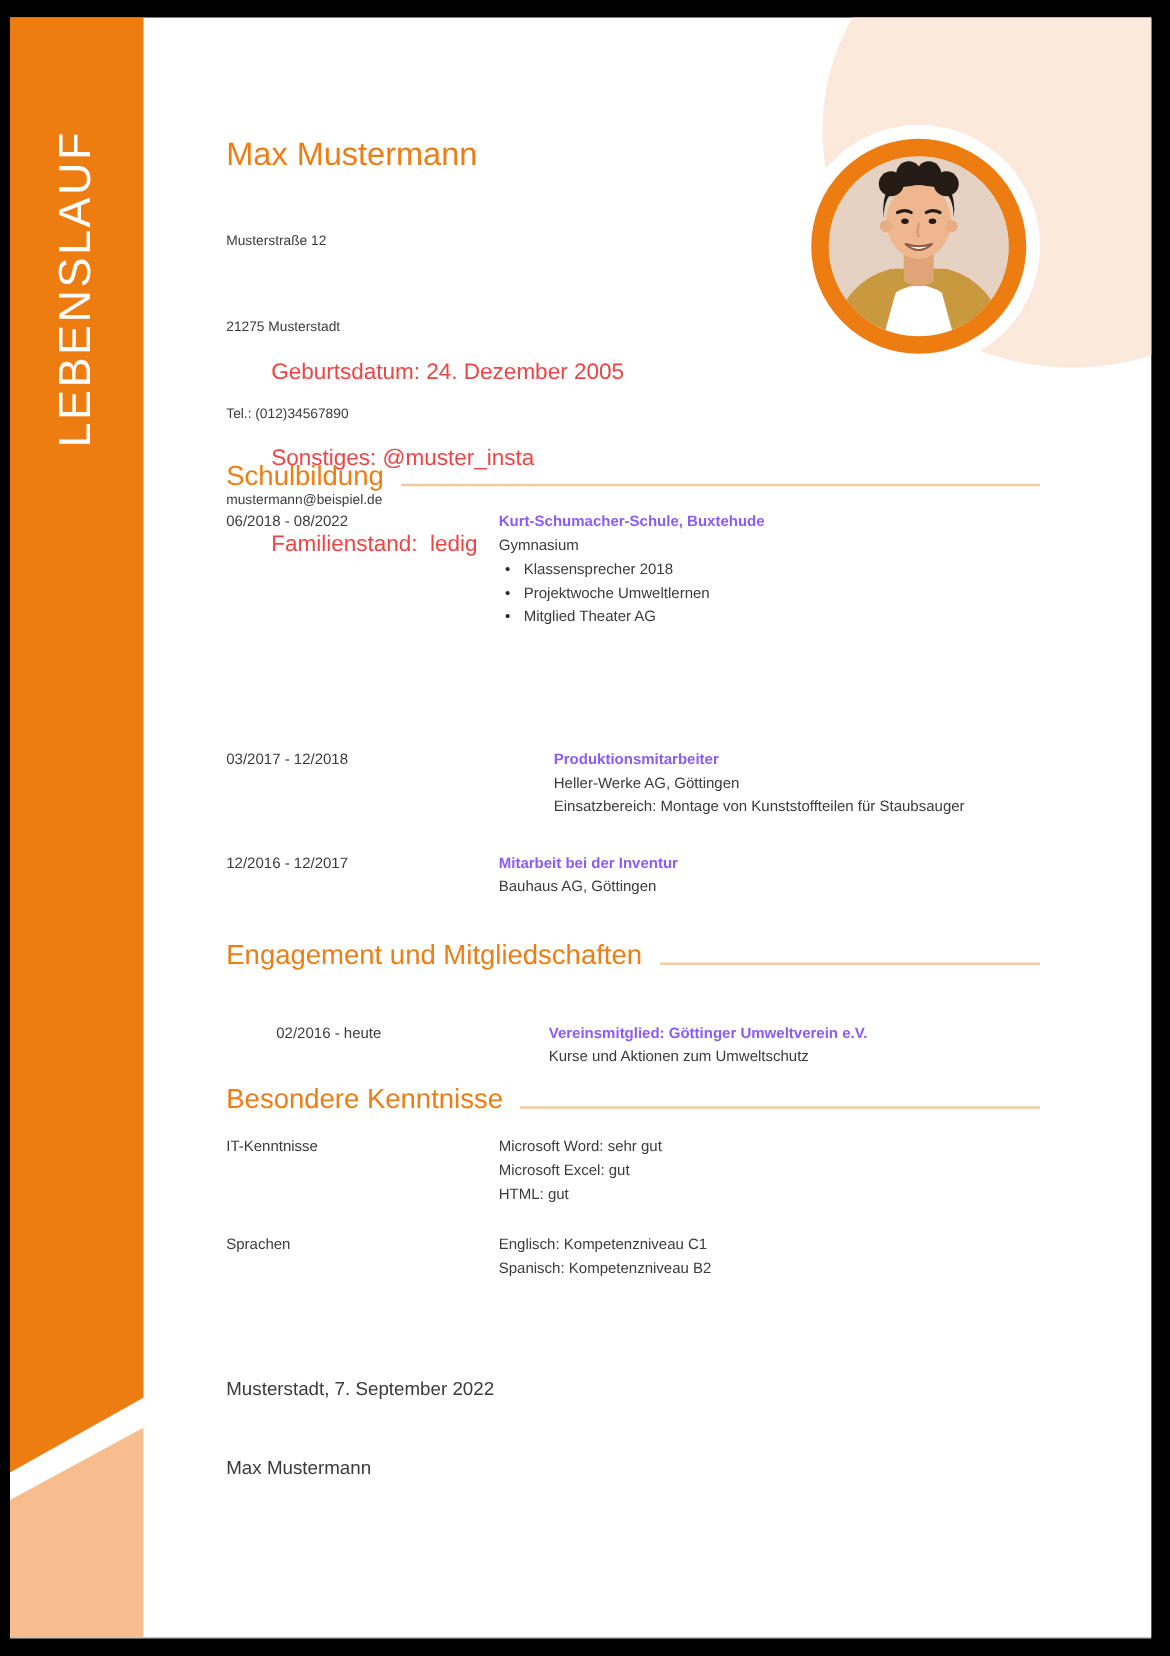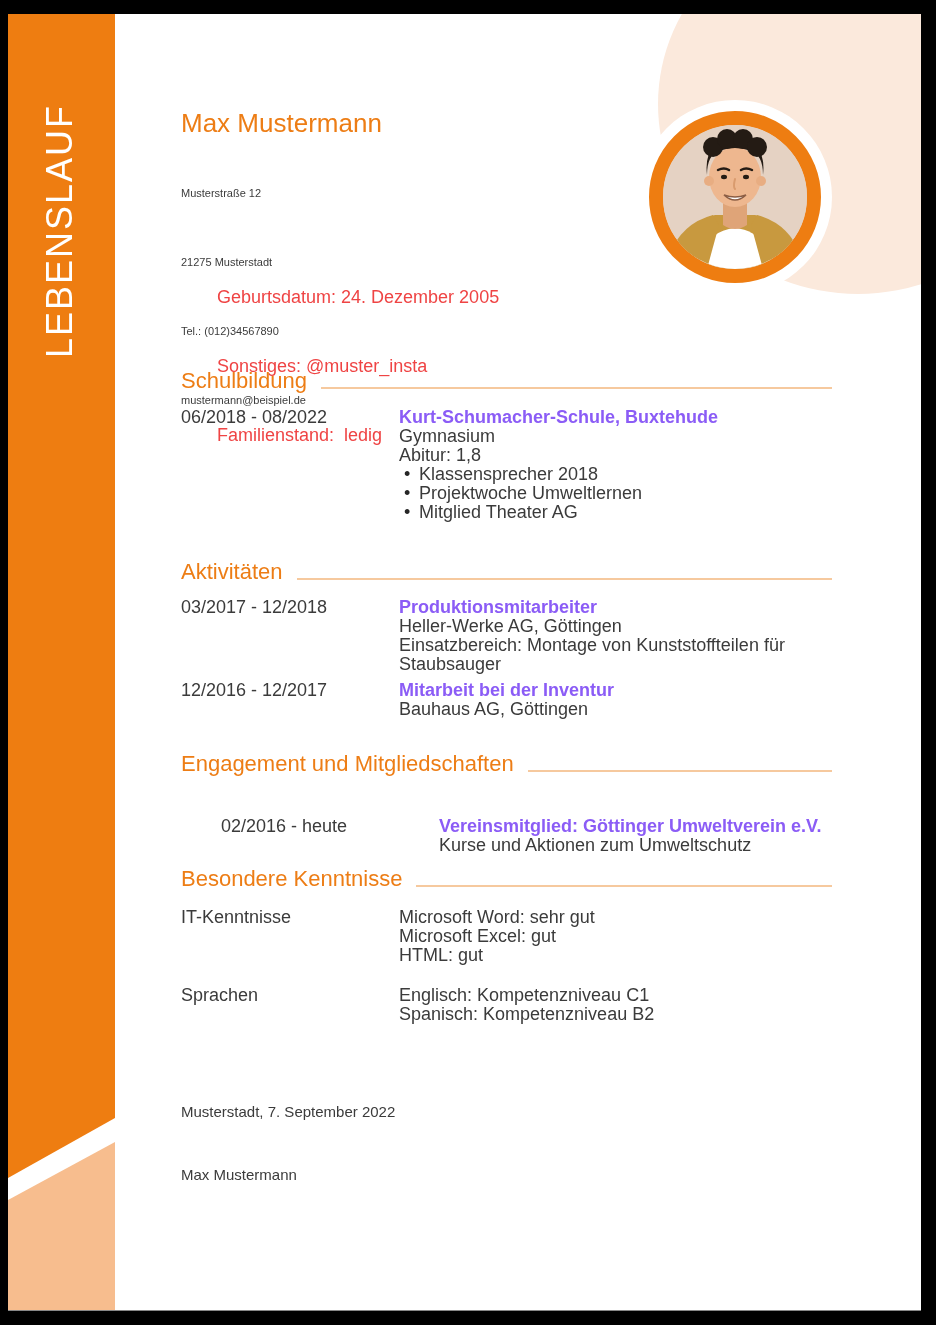--- a/index.html
+++ b/index.html
@@ -66,21 +66,21 @@
     position:absolute;left:173px;width:651px;display:flex;align-items:flex-end;z-index:5;
   }
   .section-title{
     color:#ED7D15;font-size:22px;font-weight:500;line-height:26px;white-space:nowrap;
   }
   .section-rule{
     flex:1;height:2px;background:#F6C99E;margin:0 0 5px 14px;
   }
   .entry{
     position:absolute;left:173px;width:651px;display:flex;z-index:5;
-    color:#3b3b3b;font-size:18px;line-height:19px;justify-content:space-between;
+    color:#3b3b3b;font-size:12px;line-height:19px;justify-content:space-between;
   }
   .entry-left{width:218px;flex:none;}
   .entry-right{flex:1;}
   .entry-title{font-weight:700;color:#8b5cf6;}
   .bullet-row{position:relative;padding-left:20px;}
   .bullet-dot{position:absolute;left:5px;top:0;color:#262626;}
   .footer-line{
     position:absolute;left:173px;color:#3b3b3b;font-size:15px;line-height:19px;z-index:5;
   }
 </style>
@@ -149,41 +149,36 @@
 
   <div class="section-head" style="top:354px;">
     <span class="section-title">Schulbildung</span>
     <span class="section-rule"></span>
   </div>
   <div class="entry" style="top:394px;">
     <div class="entry-left">06/2018 - 08/2022</div>
     <div class="entry-right">
       <div class="entry-title">Kurt-Schumacher-Schule, Buxtehude</div>
       <div>Gymnasium</div>
-      <div>Abitur: 1,8</div>
       <div class="bullet-row">
         <span class="bullet-dot">•</span>
         <span>Klassensprecher 2018</span>
       </div>
       <div class="bullet-row">
         <span class="bullet-dot">•</span>
         <span>Projektwoche Umweltlernen</span>
       </div>
       <div class="bullet-row">
         <span class="bullet-dot">•</span>
         <span>Mitglied Theater AG</span>
       </div>
     </div>
   </div>
 
-  <div class="section-head" style="top:545px;">
-    <span class="section-title">Aktivitäten</span>
-    <span class="section-rule"></span>
-  </div>
-  <div class="entry" style="top:584px;">
+  <div class="entry" style="top:584px;gap:44px;">
     <div class="entry-left">03/2017 - 12/2018</div>
     <div class="entry-right">
       <div class="entry-title">Produktionsmitarbeiter</div>
       <div>Heller-Werke AG, Göttingen</div>
       <div>Einsatzbereich: Montage von Kunststoffteilen für Staubsauger</div>
     </div>
   </div>
   <div class="entry" style="top:667px;">
     <div class="entry-left">12/2016 - 12/2017</div>
     <div class="entry-right">

